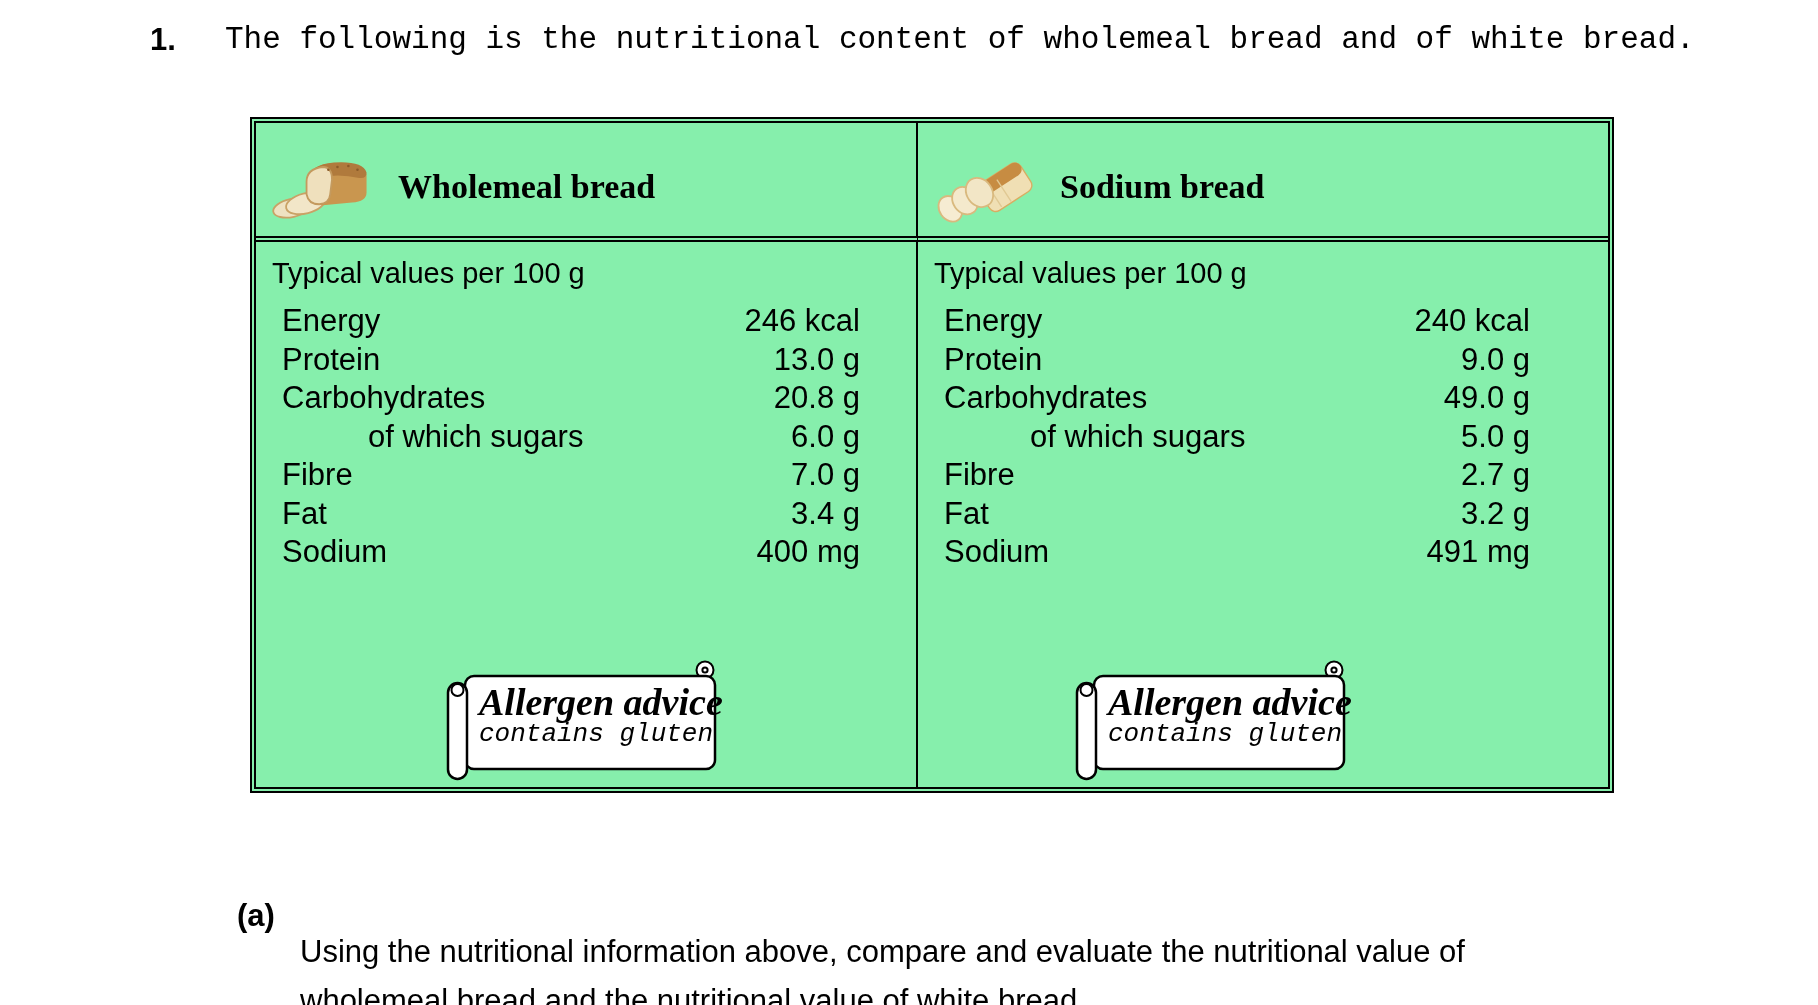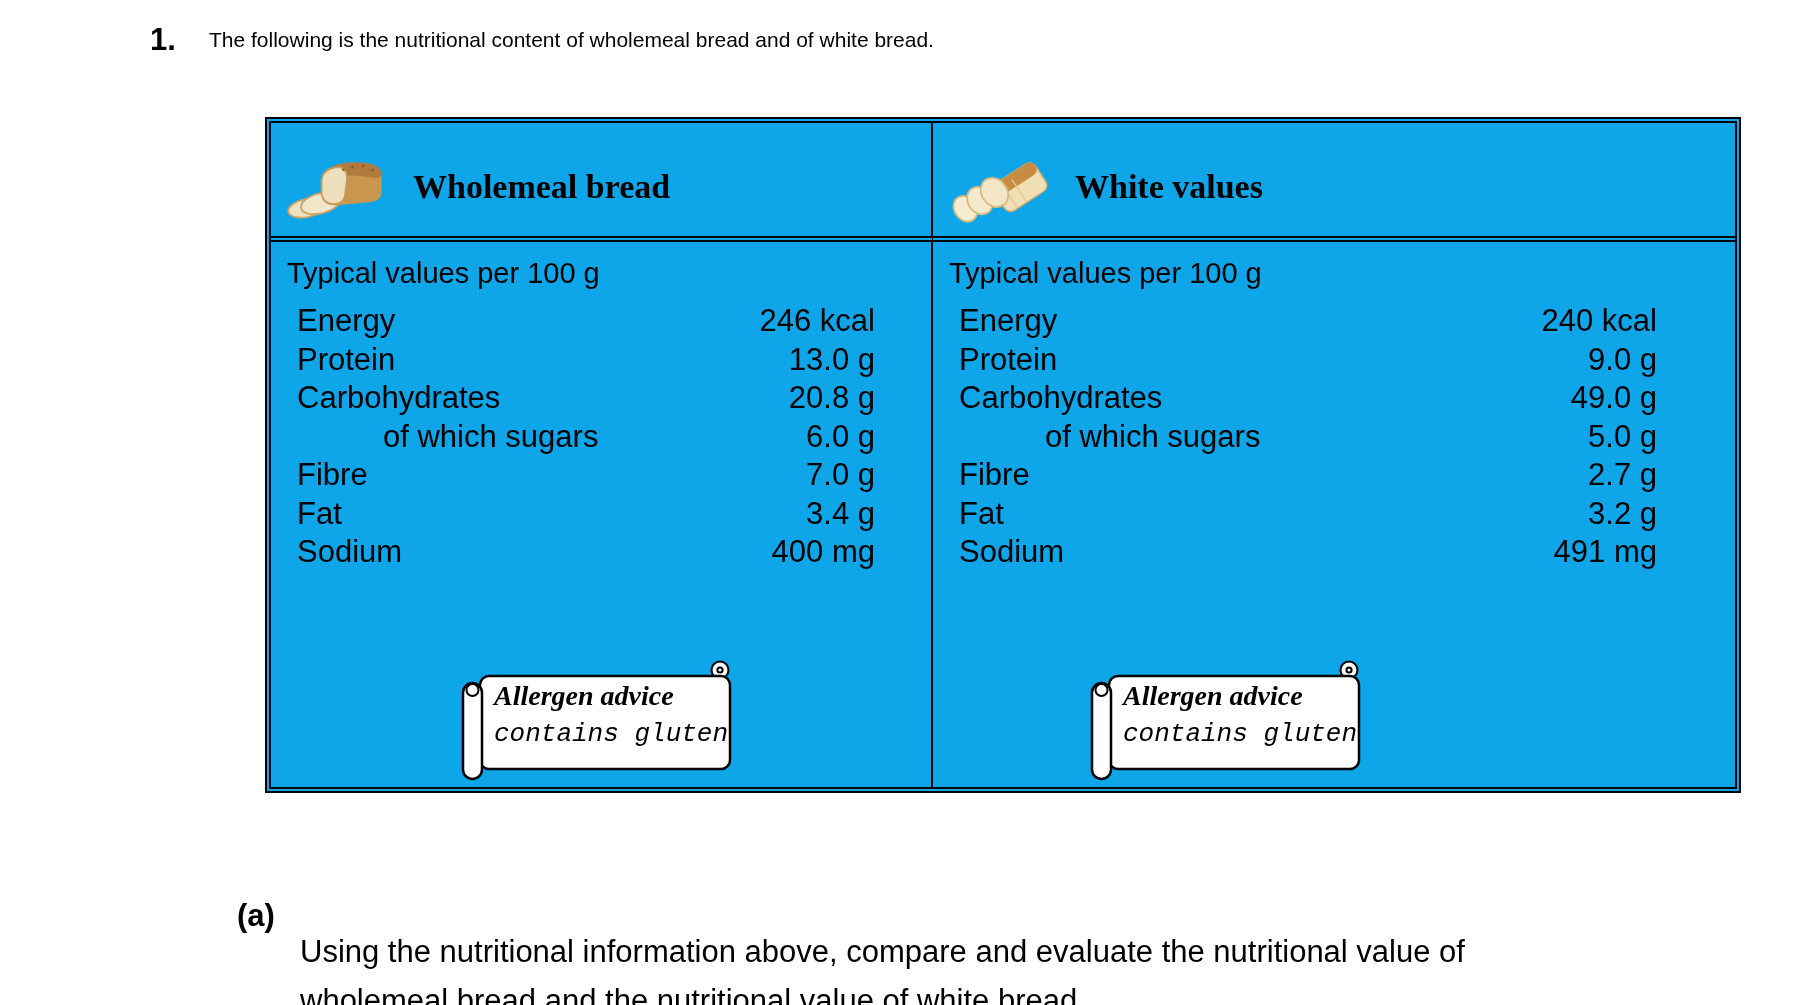--- a/index.html
+++ b/index.html
@@ -1,27 +1,27 @@
 <!DOCTYPE html>
 <html><head>
 <meta charset="utf-8">
 <style>
   html,body{margin:0;padding:0;}
   body{
     width:1818px;height:1005px;background:#ffffff;color:#000;
     font-family:"Liberation Sans",sans-serif;position:relative;overflow:hidden;
   }
   .q-number{position:absolute;left:150px;top:20px;font-size:31px;font-weight:bold;line-height:40px;}
-  .q-intro{position:absolute;left:209px;top:20px;font-size:21px;line-height:40px;white-space:nowrap;}
+  .q-intro{position:absolute;left:225px;top:20px;font-size:31px;line-height:40px;white-space:nowrap;font-family:Liberation Mono, monospace;}
 
   .bread-table{
-    position:absolute;left:265px;top:117px;width:1476px;height:676px;
+    position:absolute;left:250px;top:117px;width:1364px;height:676px;
     box-sizing:border-box;border:6px double #000;
     display:grid;grid-template-columns:662px 1fr;grid-template-rows:119px 1fr;
-    background:#0ea5e9;
+    background:#86efac;
   }
   .hcell{box-sizing:border-box;border-bottom:6px double #000;display:flex;align-items:center;
     padding-left:16px;padding-top:14px;gap:26px;}
   .hcell-left,.bcell-left{border-right:2px solid #000;}
   .col-title{font-family:"Liberation Serif",serif;font-weight:bold;font-size:34px;white-space:nowrap;}
   .bread-icon{display:inline-block;width:100px;height:76px;flex:0 0 auto;}
 
   .bcell{box-sizing:border-box;position:relative;padding:0 0 0 16px;}
   .typical{font-size:29px;line-height:38px;margin:12px 0 0 0;}
   .rows{margin-top:10px;}
@@ -30,21 +30,21 @@
   .nrow{display:flex;justify-content:space-between;font-size:31px;line-height:38.5px;}
   .nlabel{padding-left:10px;white-space:nowrap;}
   .nlabel.indent{padding-left:96px;}
   .nvalue{white-space:nowrap;text-align:center;}
 
   .scroll{position:absolute;bottom:3px;width:300px;height:127px;}
   .bcell-left .scroll{left:185px;}
   .bcell-right .scroll{left:152px;}
   .scroll svg{position:absolute;left:0;top:0;width:300px;height:127px;}
   .scroll-title{position:absolute;left:38px;top:23px;font-family:"Liberation Serif",serif;
-    font-style:italic;font-weight:bold;font-size:28px;white-space:nowrap;}
+    font-style:italic;font-weight:bold;font-size:38px;white-space:nowrap;}
   .scroll-text{position:absolute;left:38px;top:62px;font-family:Liberation Mono, monospace;
     font-style:italic;font-size:26px;white-space:nowrap;}
 
   .part-a{position:absolute;left:237px;top:891px;display:flex;}
   .pa-label{font-size:31px;font-weight:bold;line-height:49px;width:63px;flex:0 0 auto;}
   .pa-text{font-size:31px;line-height:49px;width:1320px;margin-top:36px;}
 </style>
 </head>
 <body>
 
@@ -77,21 +77,21 @@
           <rect x="50" y="22" width="54" height="36" rx="8" fill="#f0dfb4" stroke="#d8ad62" stroke-width="1.5"></rect>
           <rect x="50" y="22" width="54" height="15" rx="7.5" fill="#c78c42"></rect>
           <line x1="62" y1="30" x2="62" y2="56" stroke="#e0c893" stroke-width="1.5"></line>
           <line x1="74" y1="28" x2="74" y2="57" stroke="#e0c893" stroke-width="1.5"></line>
         </g>
         <ellipse cx="18" cy="64" rx="12" ry="15" fill="#f6ecd2" stroke="#d9b97e" stroke-width="2" transform="rotate(-35 18 64)"></ellipse>
         <ellipse cx="34" cy="55" rx="13" ry="16" fill="#f4e9cc" stroke="#d9b97e" stroke-width="2" transform="rotate(-35 34 55)"></ellipse>
         <ellipse cx="50" cy="46" rx="14" ry="17" fill="#f2e6c6" stroke="#d9b97e" stroke-width="2" transform="rotate(-35 50 46)"></ellipse>
       </svg>
     </span>
-    <span class="col-title">White values</span>
+    <span class="col-title">Sodium bread</span>
   </div>
 
   <div class="bcell bcell-left">
     <div class="typical">Typical values per 100 g</div>
     <div class="rows">
       <div class="nrow">
         <span class="nlabel">Energy</span>
         <span class="nvalue">246 kcal</span>
       </div>
       <div class="nrow">

